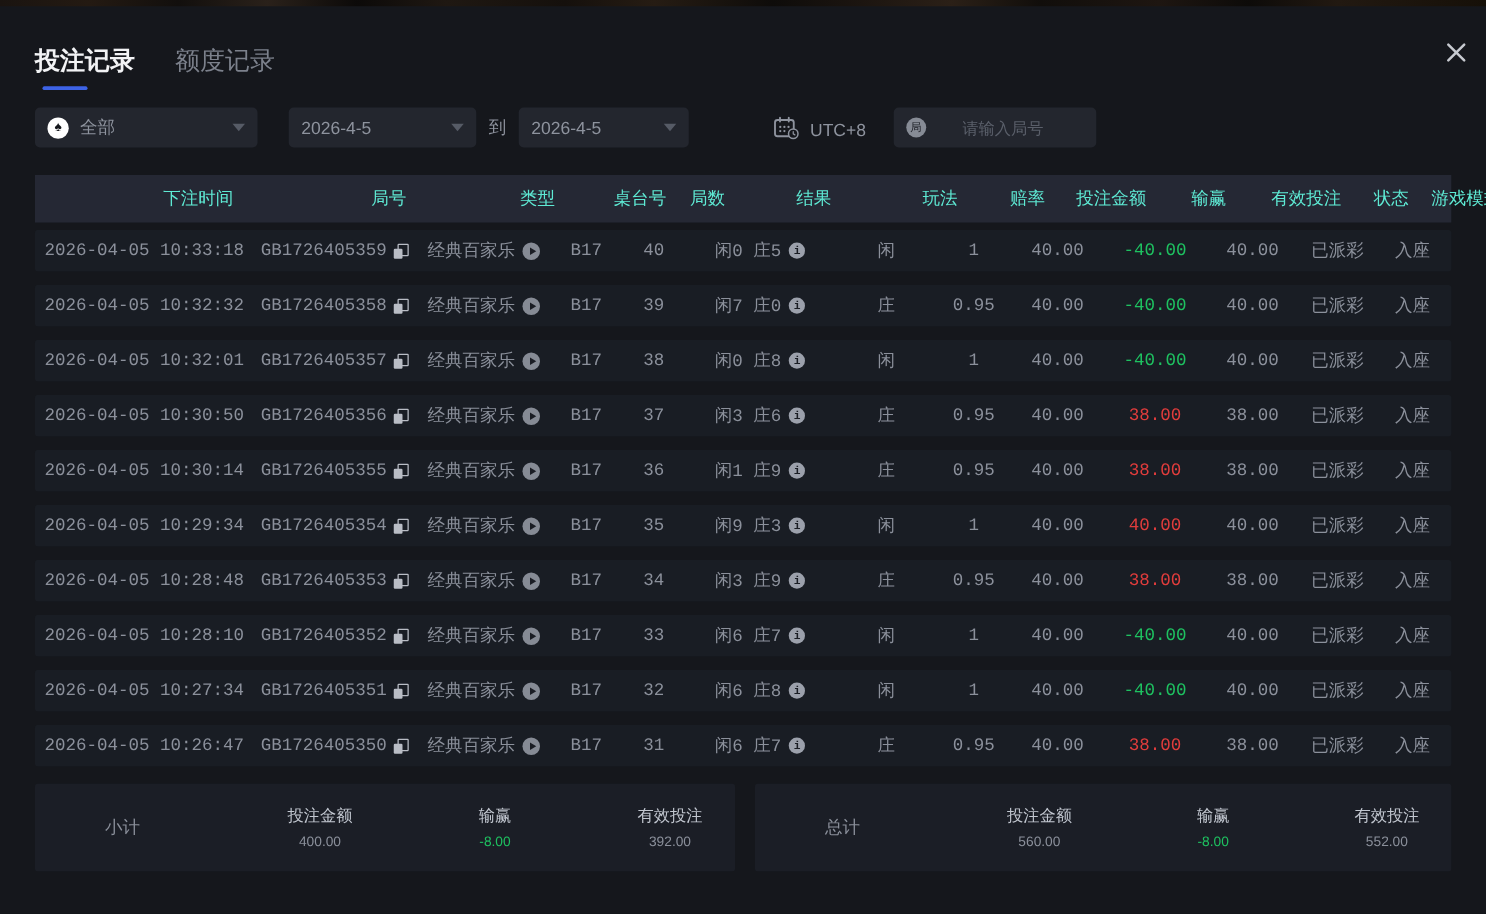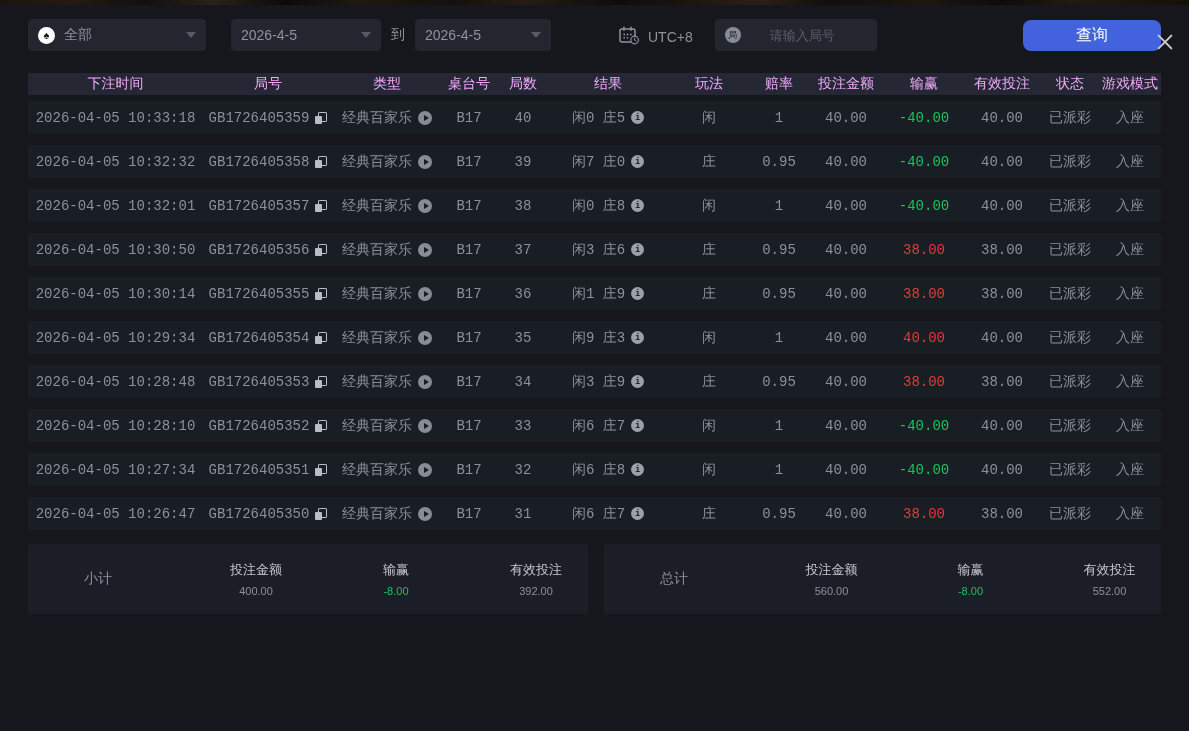--- a/index.html
+++ b/index.html
@@ -36,21 +36,21 @@
   .utc-group { display: flex; align-items: flex-end; margin-left: 28px; color: #8e939e; font-size: 14px; padding-left: 40px; }
   .utc-group svg { margin-right: 8px; }
   .round-input-wrap { display: flex; align-items: center; height: 32px; width: 162px; background: #23262e; border-radius: 4px; padding: 0 10px; margin-left: 22px; }
   .round-ic { width: 16px; height: 16px; border-radius: 50%; background: #868b95; color: #1a1d24; font-size: 9px; display: inline-flex; align-items: center; justify-content: center; margin-right: 7px; flex: none; }
   .round-input { background: transparent; border: none; outline: none; color: #9ba0ab; font-size: 13px; width: 100%; font-family: inherit; margin-left: 20px; }
   .round-input::placeholder { color: #5a5f6a; }
   .query-btn { margin-left: auto; width: 138px; height: 31px; background: #4263dd; border: none; border-radius: 8px; color: #ffffff; font-size: 16px; cursor: pointer; font-family: inherit; }
 
   
   .table { margin-top: 22px; }
-  .thead { display: flex; align-items: center; height: 22px; background: #252834; color: #f0abfc; font-size: 14px; font-weight: 500; }
+  .thead { display: flex; align-items: center; height: 38px; background: #252834; color: #5eead4; font-size: 14px; font-weight: 500; padding-left: 43px; }
   .tbody { margin-top: 6px; font-family: Liberation Mono, monospace; }
   .tr { display: flex; align-items: center; height: 33px; margin-bottom: 11px; background: #191d24; border-radius: 2px; color: #8b909b; font-size: 14px; }
   .th, .td { text-align: center; display: flex; align-items: center; justify-content: center; }
   .c0 { flex: 0 0 175px; } .c1 { flex: 0 0 130px; } .c2 { flex: 0 0 108px; }
   .c3 { flex: 0 0 56px; }  .c4 { flex: 0 0 52px; }  .c5 { flex: 0 0 118px; }
   .c6 { flex: 0 0 84px; }  .c7 { flex: 0 0 56px; }  .c8 { flex: 0 0 78px; }
   .c9 { flex: 0 0 78px; }  .c10 { flex: 0 0 78px; } .c11 { flex: 0 0 58px; }
   .c12 { flex: 0 0 62px; }
   .win-green { color: #1ec160; }
   .win-red { color: #e03c3c; }
@@ -72,20 +72,29 @@
   .sum-col .val.win-green { color: #1ec160; }
 </style>
 </head>
 <body>
 
 <div class="app">
   <div class="top-strip"></div>
   <div class="close-btn"></div>
 
   <div class="content">
+    <div class="tabs">
+      <div class="tab active">
+        <span>投注记录</span>
+        <span class="underline"></span>
+      </div>
+      <div class="tab">
+        <span>额度记录</span>
+      </div>
+    </div>
 
     <div class="filter-bar">
       <div class="dd" style="width:178px">
         <span class="circle-ic">♠</span>
         <span>全部</span>
         <span class="grow"></span>
         <span class="chev"></span>
       </div>
 
 
@@ -116,21 +125,20 @@
           <path d="M15.6 12.2v1.9l1.3.8" stroke="#8e939e" stroke-width="1" fill="none" stroke-linecap="round"></path>
         </svg>
         <span>UTC+8</span>
       </div>
 
       <div class="round-input-wrap">
         <span class="round-ic">局</span>
         <input class="round-input" placeholder="请输入局号" style="">
       </div>
 
-      <button class="query-btn">查询</button>
     </div>
 
     <div class="table">
       <div class="thead" id="thead-row">
           <div class="th c0">下注时间</div>
           <div class="th c1">局号</div>
           <div class="th c2">类型</div>
           <div class="th c3">桌台号</div>
           <div class="th c4">局数</div>
           <div class="th c5">结果</div>

